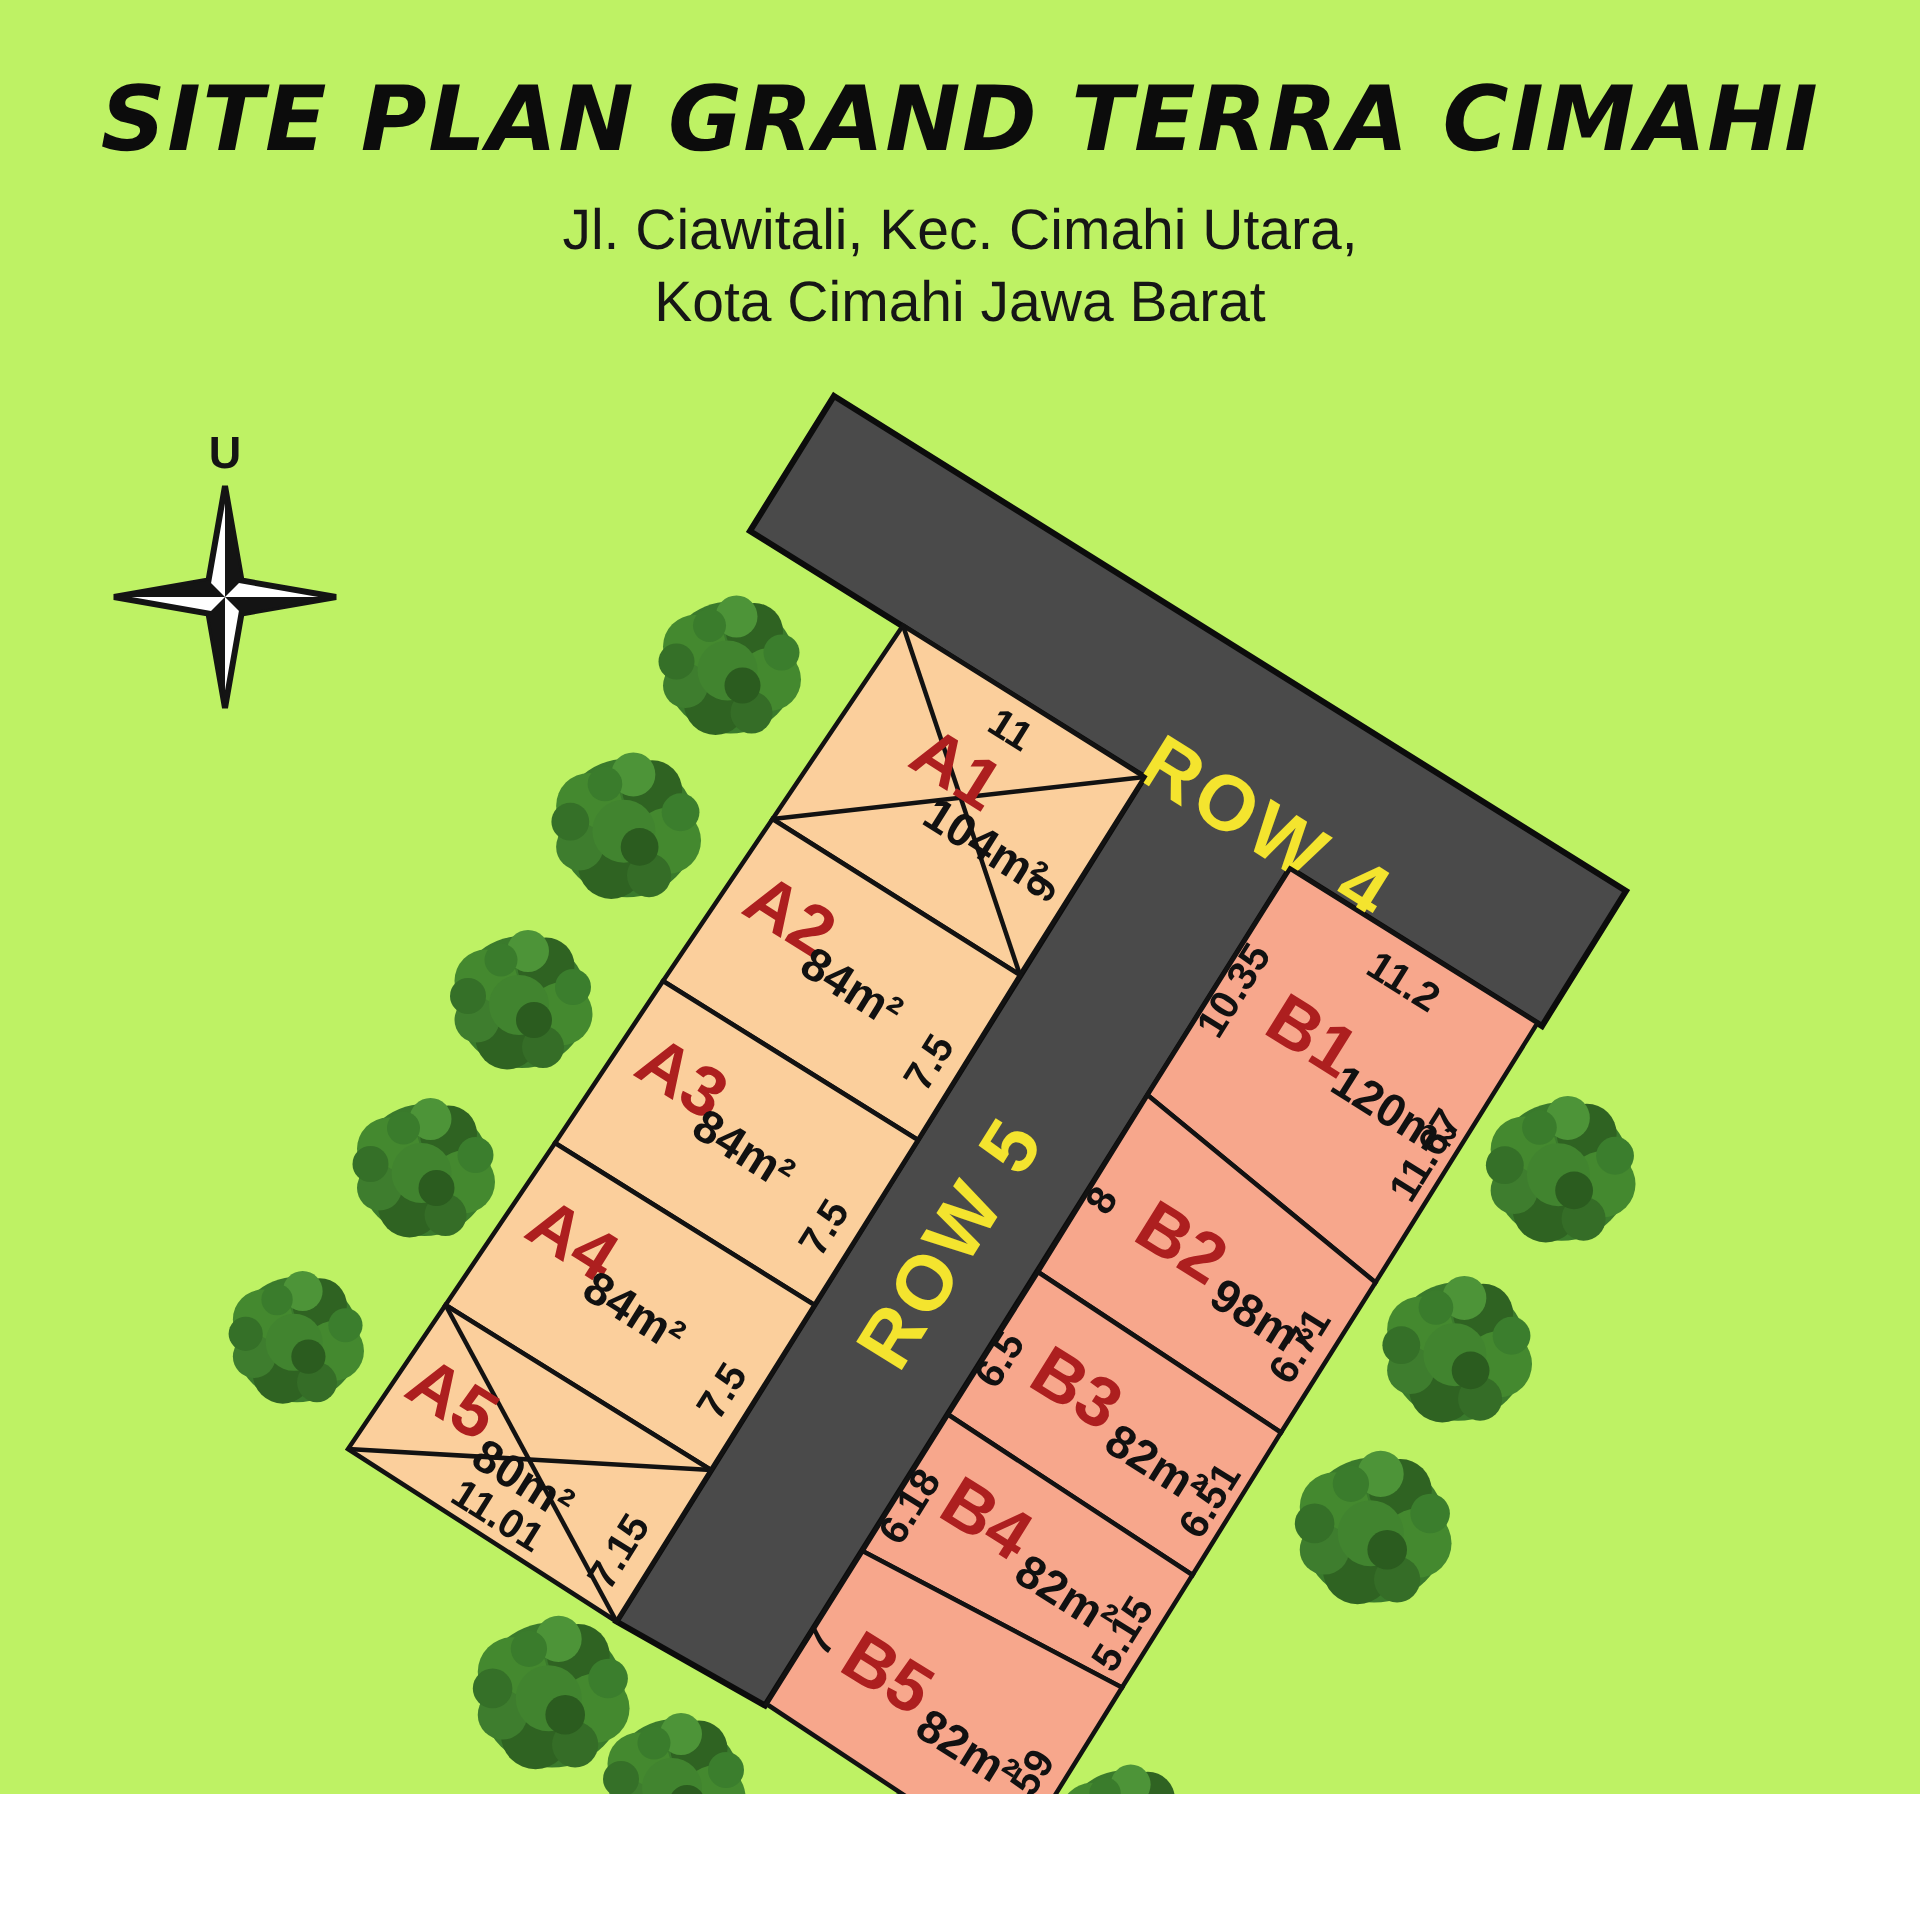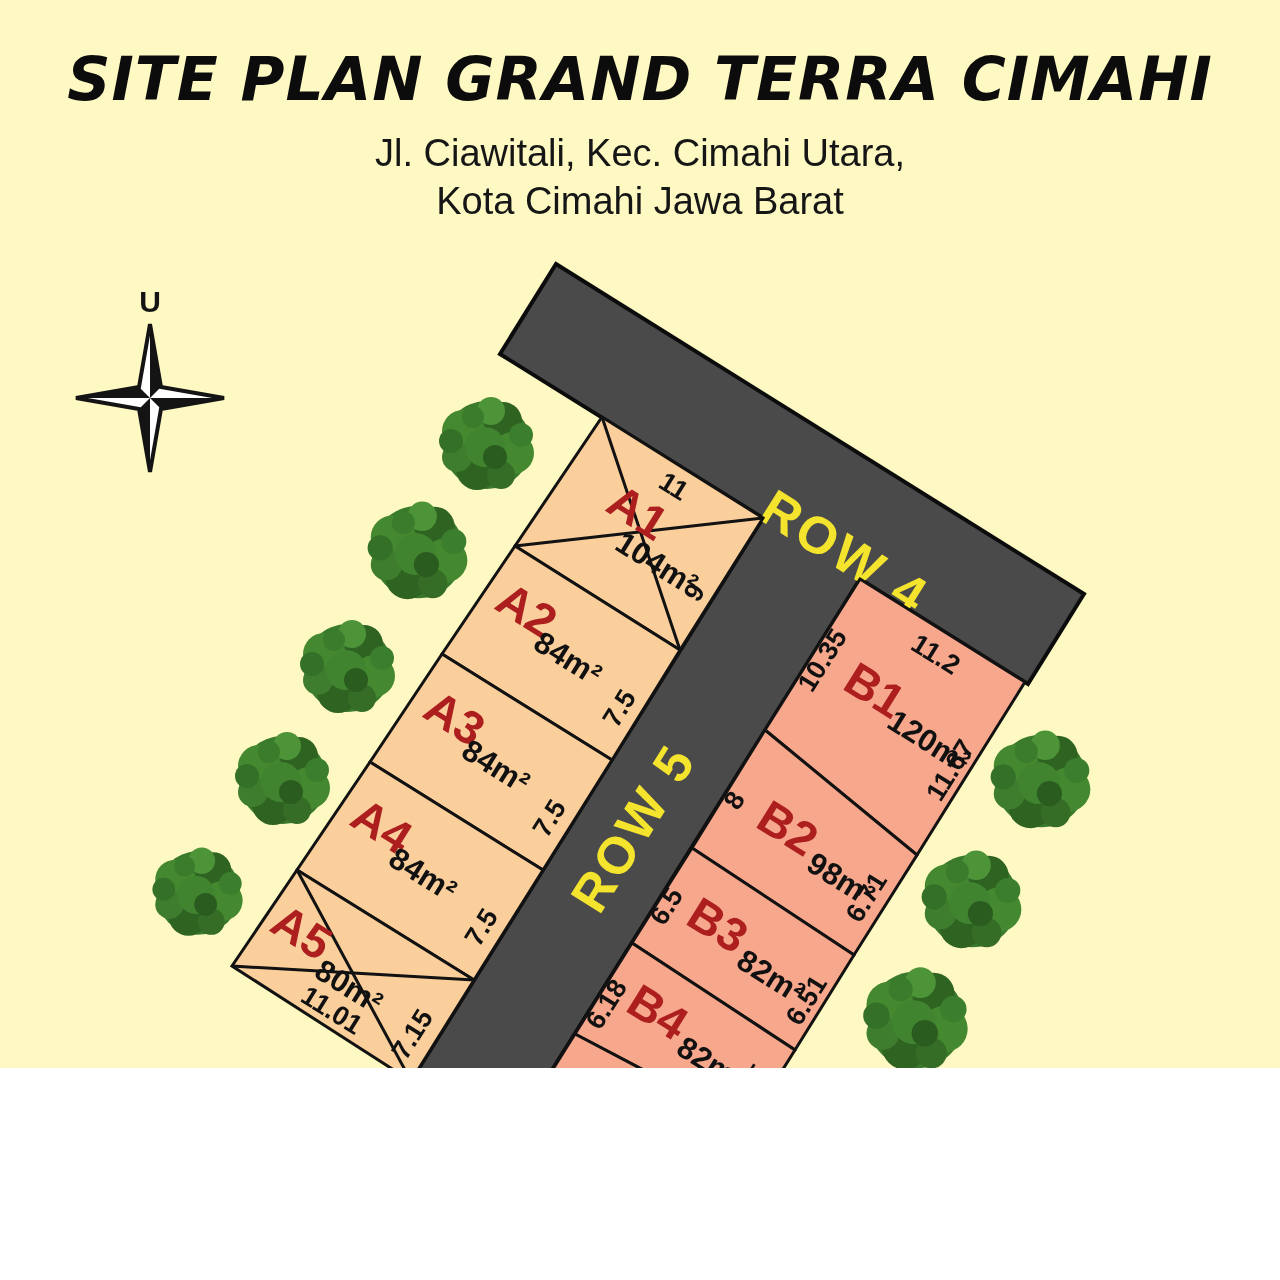--- a/index.html
+++ b/index.html
@@ -1,16 +1,16 @@
 <!DOCTYPE html>
 <html><head>
 <meta charset="utf-8">
 <style>
   html,body{margin:0;padding:0;background:#ffffff;}
-  .stage{position:relative;width:1280px;height:1068px;background:#fef9c3;overflow:hidden;
+  .stage{position:relative;width:1280px;height:1196px;background:#bef264;overflow:hidden;
          font-family:"Liberation Sans", sans-serif;}
   svg{display:block;}
   .title-text{font-family:"DejaVu Sans", sans-serif;font-weight:bold;font-style:italic;
               font-size:60px;fill:#0c0c0c;letter-spacing:1px;}
   .subtitle-text{font-family:"Liberation Sans", sans-serif;font-size:38px;fill:#161616;}
   .compass-u{font-family:"Liberation Sans", sans-serif;font-size:30px;font-weight:bold;fill:#141414;}
   .road-shape{fill:#4A4A4A;stroke:#0c0c0c;stroke-width:4;stroke-linejoin:miter;}
   .road-label{font-family:"Liberation Sans", sans-serif;font-size:52px;font-weight:bold;
               fill:#F4E42E;letter-spacing:3px;}
   .lot-a{fill:#FBCF9C;stroke:#121212;stroke-width:3;stroke-linejoin:miter;}

